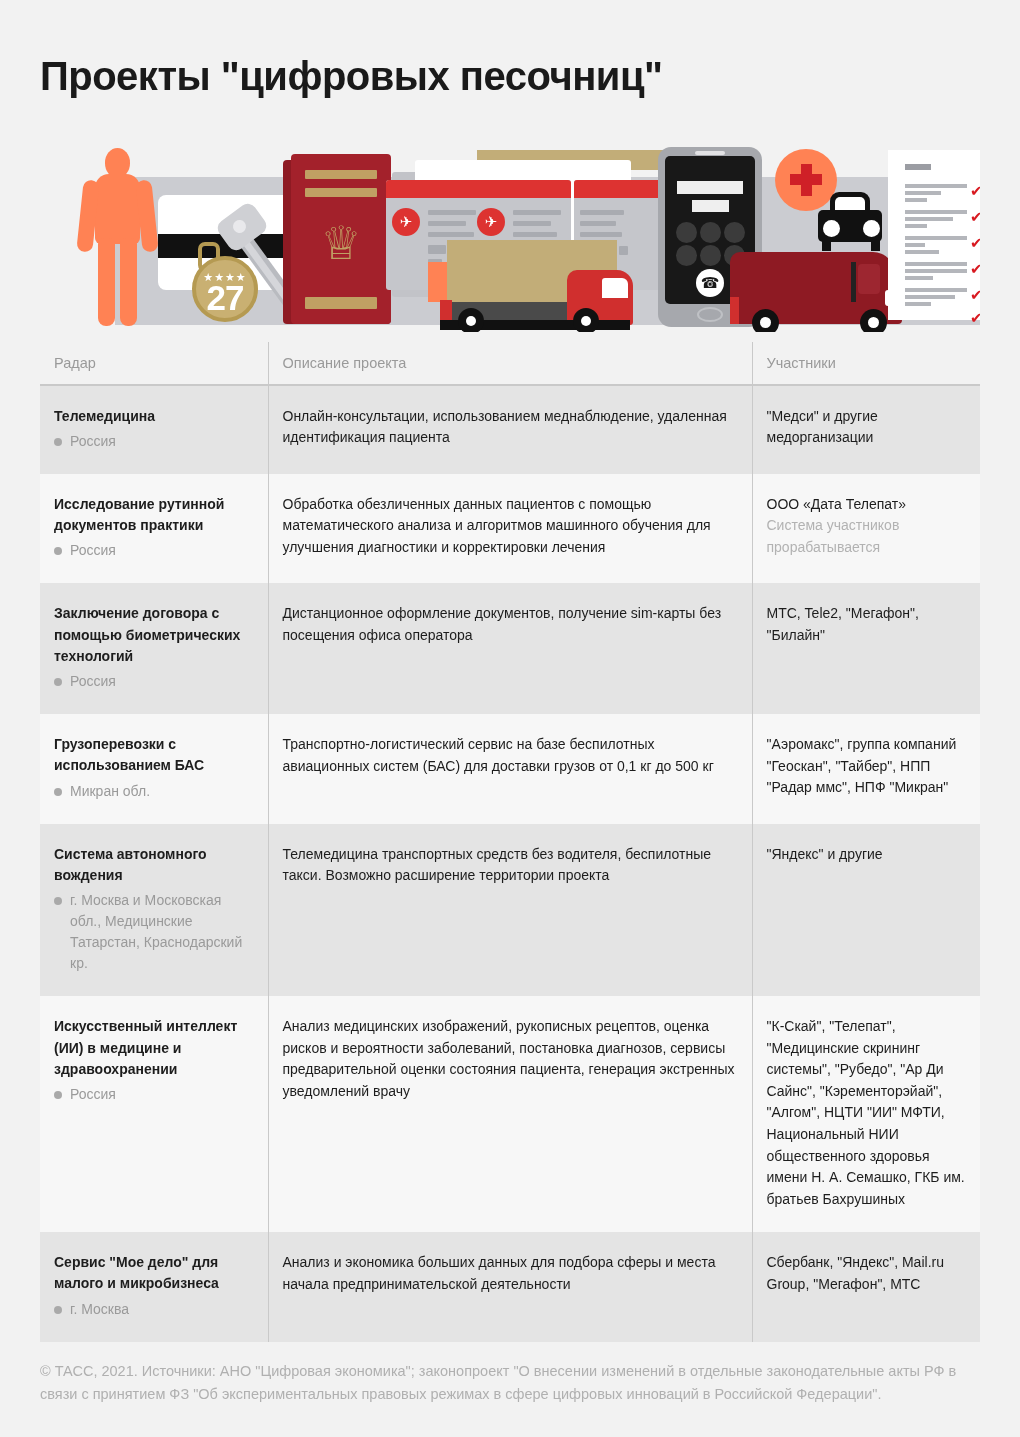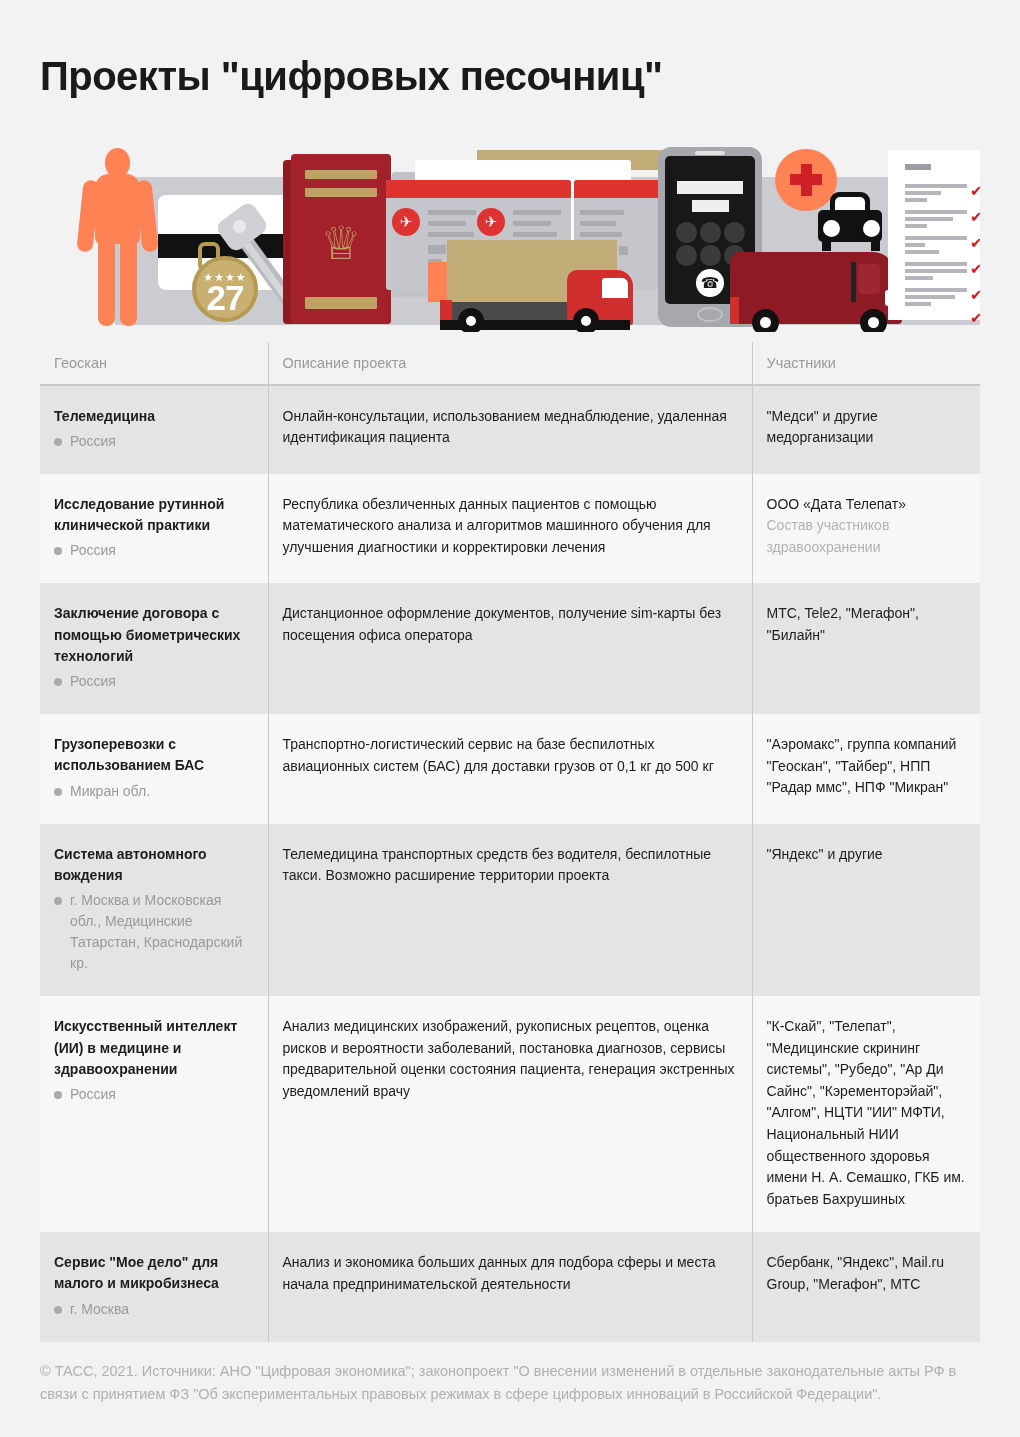--- a/index.html
+++ b/index.html
@@ -560,21 +560,21 @@
   </div>
 
   <table class="table">
     <colgroup>
         <col class="c1">
         <col class="c2">
         <col class="c3">
       </colgroup>
     <thead>
       <tr>
-        <th>Геоскан</th>
+        <th>Радар</th>
         <th class="sep">Описание проекта</th>
         <th class="sep">Участники</th>
       </tr>
     </thead>
     <tbody>
 
       <tr class="odd">
         <td>
           <div class="proj-name">Телемедицина</div>
           <div class="region">
@@ -584,31 +584,31 @@
         <td class="sep">
           <p class="desc">Онлайн-консультации, использованием меднаблюдение, удаленная идентификация пациента</p>
         </td>
         <td class="sep">
           <p class="parts">"Медси" и другие медорганизации</p>
         </td>
       </tr>
 
       <tr class="even">
         <td>
-          <div class="proj-name">Исследование рутинной клинической практики</div>
+          <div class="proj-name">Исследование рутинной документов практики</div>
           <div class="region">
             <span class="dot"></span><span>Россия</span>
           </div>
         </td>
         <td class="sep">
-          <p class="desc">Республика обезличенных данных пациентов с помощью математического анализа и алгоритмов машинного обучения для улучшения диагностики и корректировки лечения</p>
+          <p class="desc">Обработка обезличенных данных пациентов с помощью математического анализа и алгоритмов машинного обучения для улучшения диагностики и корректировки лечения</p>
         </td>
         <td class="sep">
           <p class="parts">ООО «Дата Телепат»</p>
-          <p class="parts parts-note">Состав участников здравоохранении</p>
+          <p class="parts parts-note">Система участников прорабатывается</p>
         </td>
       </tr>
 
       <tr class="odd">
         <td>
           <div class="proj-name">Заключение договора с помощью биометрических технологий</div>
           <div class="region">
             <span class="dot"></span><span>Россия</span>
           </div>
         </td>

